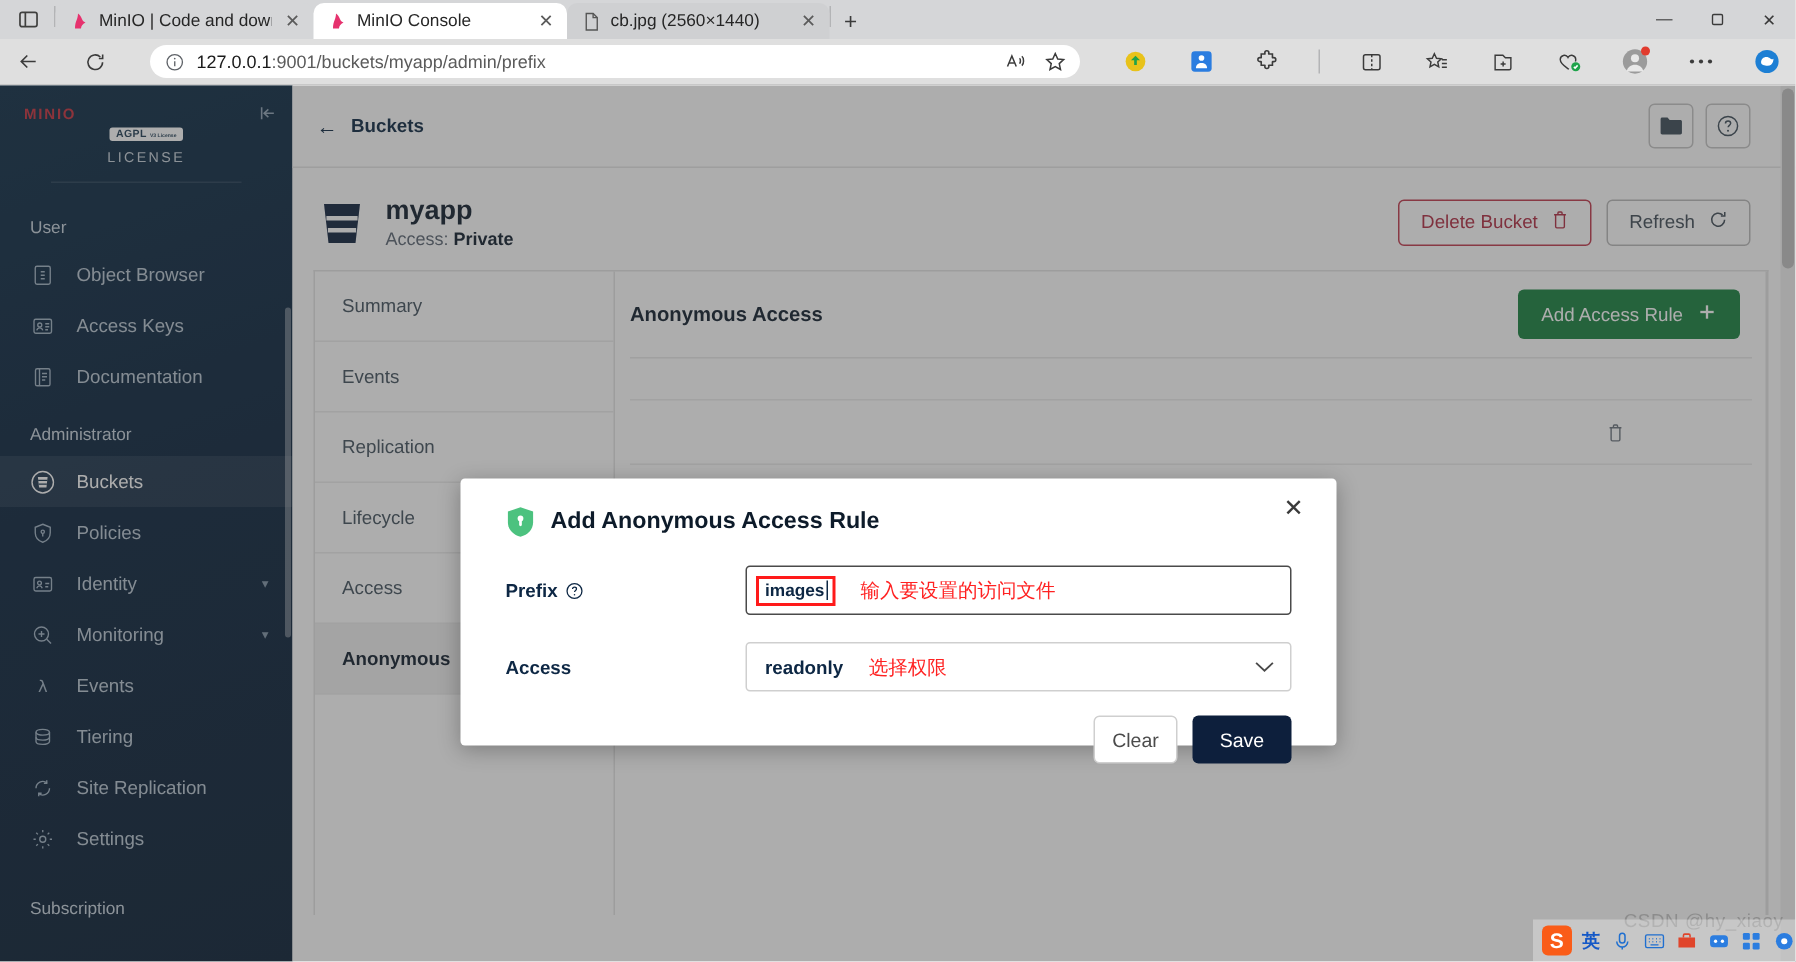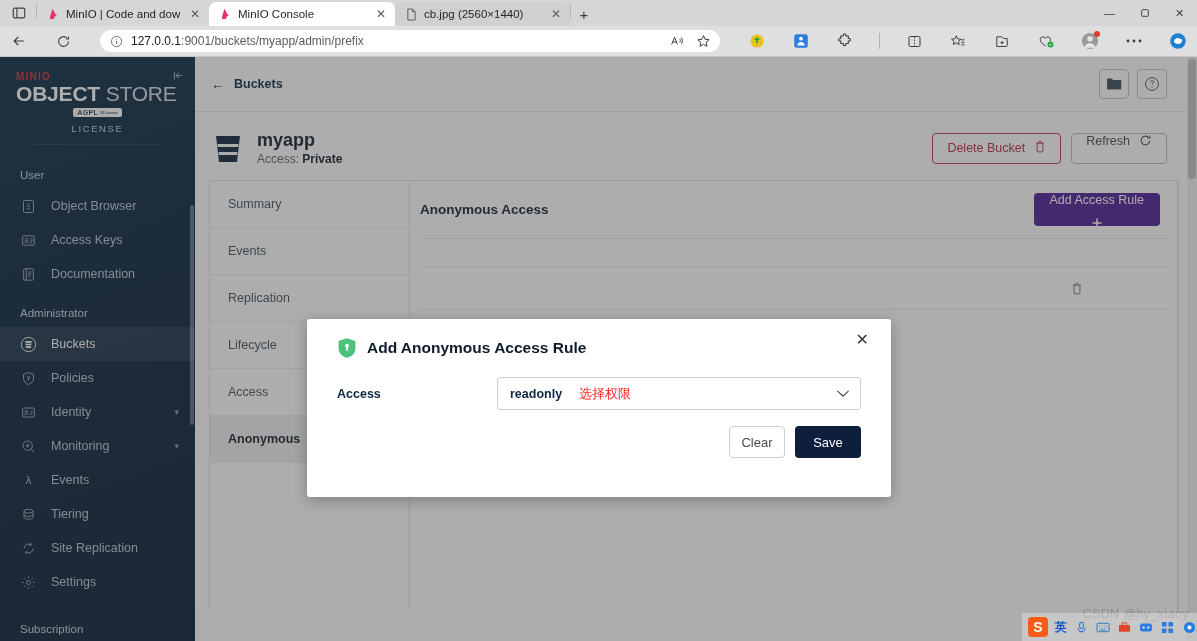--- a/index.html
+++ b/index.html
@@ -121,36 +121,36 @@
   #bucket-name { font-size: 18px; font-weight: 700; color: #0d1b2a; line-height: 20px; }
   #bucket-access { font-size: 12px; color: #5a6572; margin-top: 2px; }
   #bucket-access b { color: #0d1b2a; font-weight: 700; }
   .bucket-actions { margin-left: auto; display: flex; gap: 10px; }
   .btn-outline-danger {
     height: 31px; padding: 0 14px; border: 1px solid #c0374b; border-radius: 4px;
     background: #fff; color: #b02a40; font-size: 12.5px; display: flex; align-items: center; gap: 9px;
   }
   .btn-outline {
     height: 31px; padding: 0 14px; border: 1px solid #b9b9b9; border-radius: 4px;
-    background: #fff; color: #3e4a55; font-size: 12.5px; display: flex; align-items: flex-start; gap: 9px;
+    background: #fff; color: #3e4a55; font-size: 12.5px; display: flex; align-items: center; gap: 9px;
   }
 
   #content-area { display: flex; margin: 0 18px 0 14px; border: 1px solid #e3e3e3; border-bottom: none; height: 430px; justify-content: flex-end; }
   #tabs-col { width: 200px; flex: 0 0 200px; border-right: 1px solid #e3e3e3; }
   .vtab {
     height: 47px; display: flex; align-items: center; padding-left: 18px;
     font-size: 12.5px; color: #41505c; border-bottom: 1px solid #ececec;
   }
   .vtab.active { background: #efefef; color: #0d1b2a; font-weight: 700; }
   #panel-col { flex: 1 1 auto; position: relative; }
   #panel-head { height: 57px; display: flex; align-items: center; padding: 0 18px 0 10px; }
   #panel-title { font-size: 13.5px; font-weight: 700; color: #0d1b2a; }
   .btn-primary {
-    margin-left: auto; height: 33px; padding: 0 16px; background: #4c1d95; color: #fff;
-    border: none; border-radius: 4px; font-size: 12.5px; display: flex; align-items: center; gap: 10px; flex-direction: column;
+    margin-left: auto; height: 33px; padding: 0 16px; background: #15803d; color: #fff;
+    border: none; border-radius: 4px; font-size: 12.5px; display: flex; align-items: center; gap: 10px;
   }
   #table-wrap { margin: 0 10px; }
   .tbl-head { height: 28px; border-top: 1px solid #e8e8e8; }
   .tbl-row { height: 44px; border-top: 1px solid #ececec; border-bottom: 1px solid #ececec; display: flex; align-items: center; }
   .tbl-row .trash { margin-left: auto; margin-right: 78px; width: 26px; height: 26px; border-radius: 50%; display:flex; align-items:center; justify-content:center; color:#6a737d; }
   #right-rail { position: absolute; right: 0; top: 0; width: 1px; bottom: 0; background: #e3e3e3; }
 
   
   #page-scroll-track { position: absolute; right: 0; top: 0; width: 10px; height: 584px; background: #f1f1f1; }
   #page-scroll-thumb { position: absolute; right: 1px; top: 2px; width: 8px; height: 120px; background: #c1c1c1; border-radius: 4px; }
@@ -220,21 +220,21 @@
     <div class="tab inactive" style="width:172px">
       <span class="tab-favicon">
         <svg width="11" height="12" viewBox="0 0 11 12">
             <path d="M2 11 C2 6 4 5 4 1 C7 3 6 6 9 7 C7 8 6 9.5 6 11Z" fill="#e6326e"></path>
           </svg>
       </span>
       <span class="tab-title">MinIO | Code and downloads to</span>
       <span class="tab-close">✕</span>
     </div>
 
-    <div class="tab active" style="width:186px">
+    <div class="tab active" style="width:169px">
       <span class="tab-favicon">
         <svg width="11" height="12" viewBox="0 0 11 12">
             <path d="M2 11 C2 6 4 5 4 1 C7 3 6 6 9 7 C7 8 6 9.5 6 11Z" fill="#e6326e"></path>
           </svg>
       </span>
       <span class="tab-title">MinIO Console</span>
       <span class="tab-close">✕</span>
     </div>
 
     <div class="tab inactive alt" style="width:175px">
@@ -371,24 +371,20 @@
   </div>
   <div class="chrome-bottom-border"></div>
 </div>
 
 <div id="app">
 
   <div id="sidebar">
     <div id="logo-area">
       <div class="logo-minio">
         <span class="m">MINIO</span>
-      </div>
-      <div class="logo-store">
-        <span class="b1">OBJECT</span>
-        <span class="b2">STORE</span>
       </div>
       <div class="logo-license">
         <span class="agpl-badge">
           <span>AGPL</span>
           <span class="sub">V3 License</span>
         </span>
         <span class="lic">LICENSE</span>
       </div>
       <div id="collapse-btn">
         <svg width="13" height="13" viewBox="0 0 16 16" fill="none" stroke="currentColor" stroke-width="1.3">
@@ -645,20 +641,39 @@
         <svg width="20" height="22" viewBox="0 0 20 22">
             <path d="M10 1.2 18.4 4v7.2c0 4.8-3.4 8.4-8.4 9.6-5-1.2-8.4-4.8-8.4-9.6V4z" fill="#4cc27f"></path>
             <circle cx="10" cy="8.6" r="1.9" fill="#ffffff"></circle>
             <rect x="9.1" y="9.4" width="1.8" height="4.4" rx=".9" fill="#ffffff"></rect>
           </svg>
       </span>
       <span id="modal-title">Add Anonymous Access Rule</span>
     </div>
     <div id="modal-close">✕</div>
 
+    <div class="form-row">
+      <div class="form-label">
+        <span>Prefix</span>
+        <span class="help-ico">
+          <svg width="12" height="12" viewBox="0 0 14 14" fill="none" stroke="#0d2744" stroke-width="1">
+              <circle cx="7" cy="7" r="5.8"></circle>
+              <path d="M5.5 5.5c0-.85.7-1.5 1.55-1.5s1.5.6 1.5 1.4c0 1.25-1.5 1.1-1.5 2.35"></path>
+              <circle cx="7" cy="9.9" r=".6" fill="#0d2744" stroke="none"></circle>
+            </svg>
+        </span>
+      </div>
+      <div class="field-input">
+        <span class="redbox">
+          <span>images</span>
+            <span class="caret"></span>
+        </span>
+        <span class="annot">输入要设置的访问文件</span>
+      </div>
+    </div>
 
     <div class="form-row">
       <div class="form-label">
         <span>Access</span>
       </div>
       <div class="field-select">
         <span class="val">readonly</span>
         <span class="annot">选择权限</span>
         <span class="chev">
           <svg width="14" height="9" viewBox="0 0 16 10" fill="none" stroke="currentColor" stroke-width="1.4">

